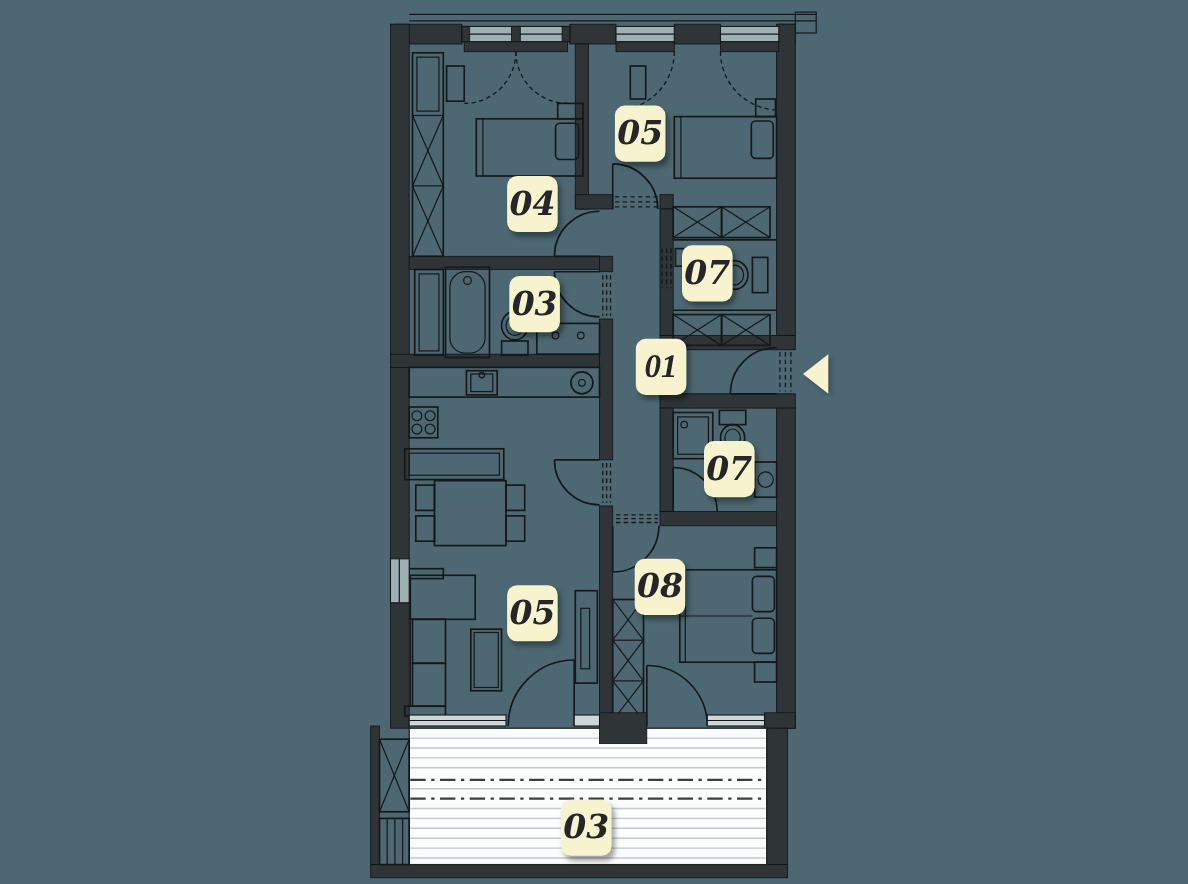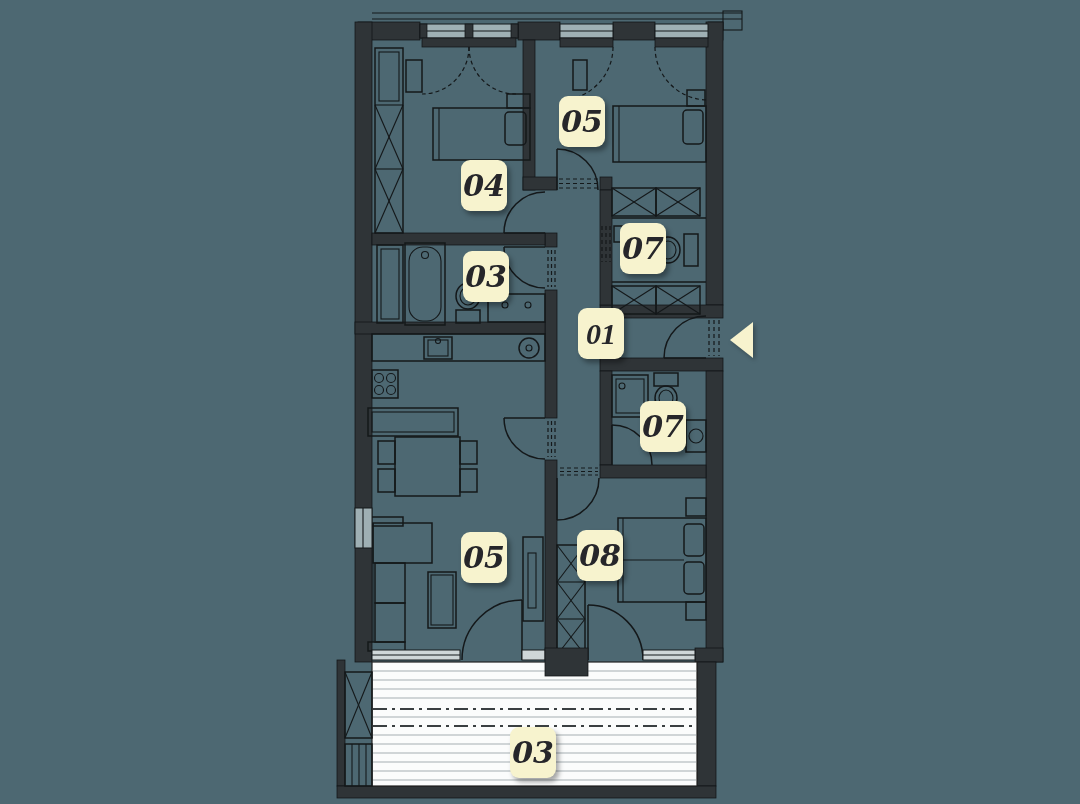--- a/index.html
+++ b/index.html
@@ -314,17 +314,17 @@
     </g>
   </svg>
 
   <div class="room-label" style="left:578px;top:308px;font-family:Liberation Serif, serif;">01</div>
   <div class="room-label" style="left:461px;top:532px;">05</div>
   <div class="room-label" style="left:463px;top:251px;text-align:center;">03</div>
   <div class="room-label" style="left:461px;top:160px;">04</div>
   <div class="room-label" style="left:559px;top:96px;">05</div>
   <div class="room-label" style="left:620px;top:223px;">07</div>
   <div class="room-label" style="left:640px;top:401px;">07</div>
-  <div class="room-label" style="left:577px;top:530px;font-style:italic;">08</div>
+  <div class="room-label" style="left:577px;top:508px;font-style:italic;">08</div>
   <div class="room-label" style="left:510px;top:727px;">03</div>
 
   <div class="entrance-arrow"></div>
 </div>
 
 </body></html>

